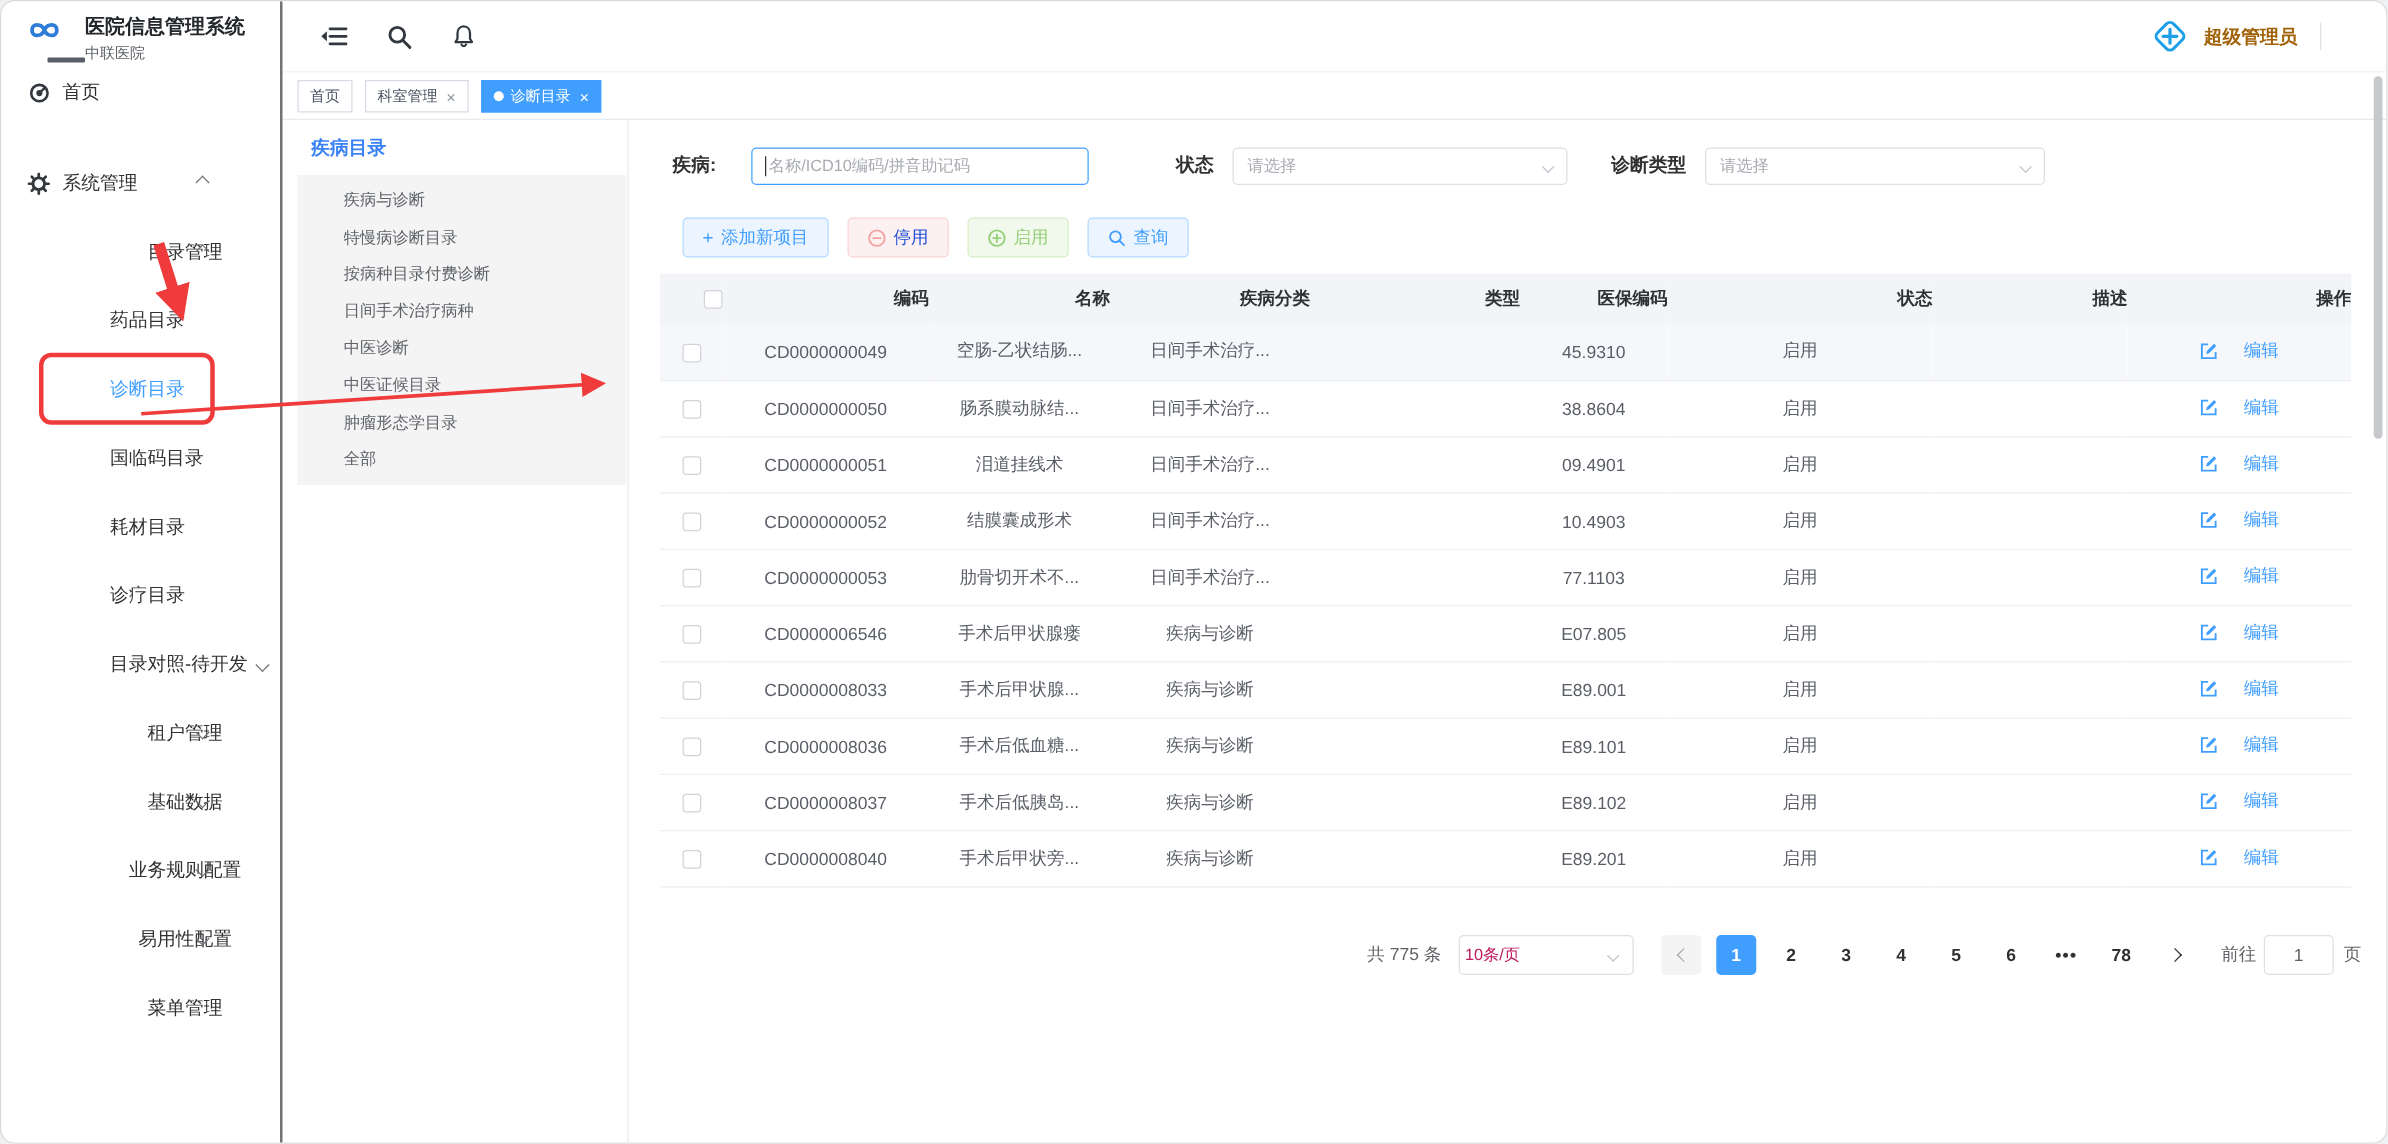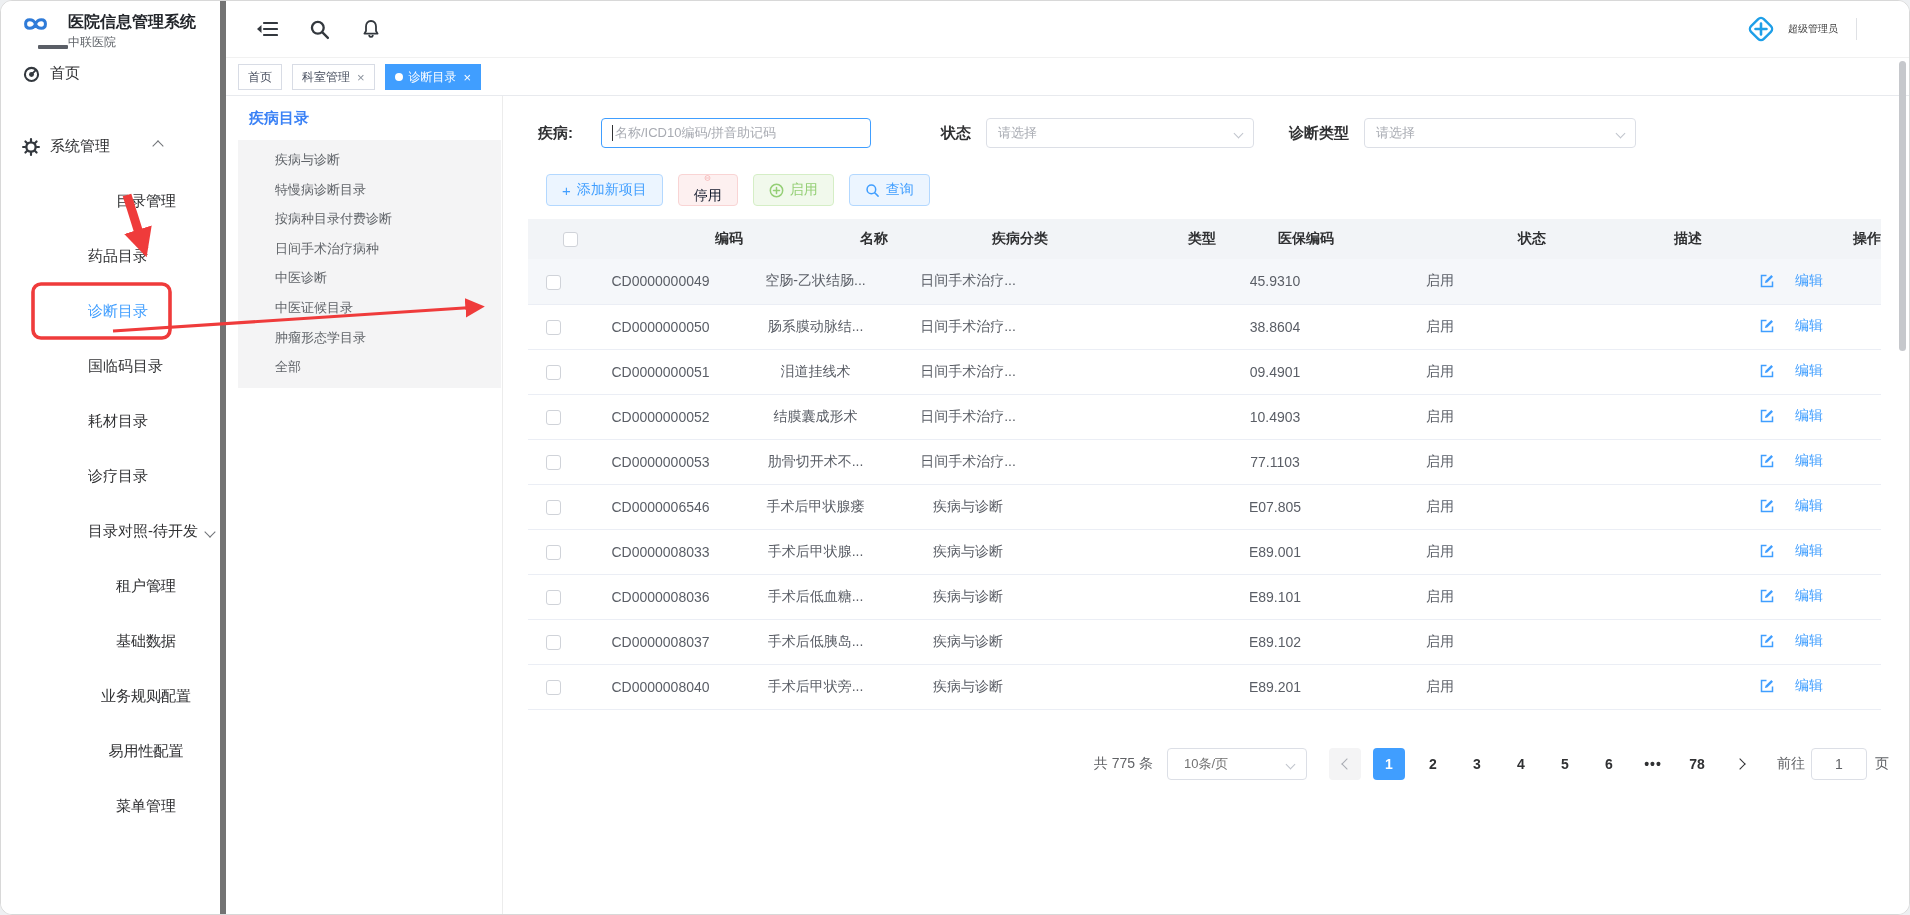--- a/index.html
+++ b/index.html
@@ -2,21 +2,21 @@
 <html><head>
 <meta charset="utf-8">
 <style>
   * { margin:0; padding:0; box-sizing:border-box; }
   html,body { background:#eef0f2; font-family:"Liberation Sans","DejaVu Sans",sans-serif; }
   .app { position:relative; width:1910px; height:915px; background:#fff; border:1px solid #d8d8d8;
          border-radius:12px; overflow:hidden; }
 
   
   .sidebar { position:absolute; left:0; top:0; width:225px; height:915px; background:#fff;
-             border-right:6px solid #737373; z-index:5; }
+             border-right:2px solid #737373; z-index:5; }
   .logo-row { display:flex; align-items:flex-start; padding:12px 0 0 18px; height:44px; }
   .logo-glyph { width:34px; height:26px; margin-right:9px; flex:none; }
   .logo-caption { width:30px; height:4px; background:#5a5e66; border-radius:1px; margin:2px 0 0 19px; }
   .app-title { font-size:16px; font-weight:700; color:#23262b; line-height:18px; white-space:nowrap; }
   .app-sub { font-size:12px; color:#5f6368; margin-top:3px; }
   .menu { margin-top:2px; }
   .mi { position:relative; display:flex; align-items:center; height:55px; font-size:15px; color:#303133; cursor:pointer; }
   .mi.first { height:52px; }
   .mi.gap-top { margin-top:20px; }
   .mi .mico { width:20px; height:20px; margin:0 9px 0 20px; flex:none; display:flex; align-items:center; justify-content:center; }
@@ -29,21 +29,21 @@
   .chev.abs { position:absolute; right:58px; top:50%; margin-top:-5px; }
   .chev.inline { margin-left:8px; }
 
   
   .topbar { position:absolute; left:225px; top:0; right:0; height:57px; background:#fff;
             border-bottom:1px solid #f1f1f1; display:flex; align-items:center; z-index:4; }
   .tb-icons { display:flex; align-items:center; gap:30px; padding-left:30px; }
   .tb-ic { width:22px; height:22px; cursor:pointer; display:flex; align-items:center; justify-content:center; }
   .tb-right { margin-left:auto; display:flex; align-items:center; padding-right:52px; }
   .avatar { width:30px; height:30px; margin-right:12px; }
-  .user-name { font-size:10px; font-weight:400; color:#404040; }
+  .user-name { font-size:15px; font-weight:700; color:#a16207; }
   .tb-divider { width:1px; height:22px; background:#dfe1e5; margin-left:18px; }
 
   
   .tabstrip { position:absolute; left:225px; top:57px; right:0; height:38px; background:#fff;
               border-bottom:1px solid #e8eaee; display:flex; align-items:flex-start; padding:6px 0 0 12px; z-index:3; }
   .tab { display:inline-flex; align-items:center; height:26px; padding:0 9px; margin-right:10px;
          border:1px solid #d8dce5; background:#fff; color:#495060; font-size:12px; cursor:pointer; white-space:nowrap; }
   .tab .tdot { width:8px; height:8px; border-radius:50%; background:#fff; margin-right:6px; }
   .tab .tclose { margin-left:7px; font-size:13px; line-height:1; color:#8c939d; }
   .tab.active { background:#409eff; border-color:#409eff; color:#fff; }
@@ -66,38 +66,38 @@
   .placeholder { font-size:13px; color:#a8abb2; }
   .select { position:absolute; top:22px; height:30px; border:1px solid #dcdfe6; border-radius:4px;
             background:#fff; display:flex; align-items:center; padding:0 28px 0 11px; cursor:pointer; }
   .select .sel-chev { position:absolute; right:11px; top:11px; width:7px; height:7px;
             border-left:1.4px solid #c0c4cc; border-bottom:1.4px solid #c0c4cc; transform:rotate(-45deg); }
 
   .toolbar { position:absolute; left:43px; top:78px; display:flex; gap:15px; }
   .btn { height:32px; display:inline-flex; align-items:center; gap:6px; padding:0 15px; border-radius:4px;
          font-size:14px; cursor:pointer; border:1px solid transparent; white-space:nowrap; }
   .btn-add   { background:#ecf5ff; border-color:#b3d8ff; color:#409eff; }
-  .btn-stop  { background:#fdf0f0; border-color:#f9d4d4; color:#0f172a;flex-direction:column; }
+  .btn-stop  { background:#fdf0f0; border-color:#f9d4d4; color:#1d4ed8; }
   .btn-start { background:#f1f9ec; border-color:#d5eec6; color:#95cf76; }
   .btn-query { background:#ecf5ff; border-color:#b3d8ff; color:#409eff; }
   .plus-glyph { font-size:15px; font-weight:400; line-height:1; }
 
   .grid { position:absolute; left:25px; top:123px; width:1353px; border-collapse:collapse; table-layout:fixed; }
   .grid th { height:40px; background:#f2f4f7; font-size:14px; font-weight:700; color:#303133; text-align:right; }
   .grid td { height:45px; border-bottom:1px solid #ebeef5; font-size:14px; color:#5a5e66; text-align:center;
              white-space:nowrap; overflow:hidden; }
   .grid tr.hl td { background:#f5f7fa; }
   .cbox { display:inline-block; width:15px; height:15px; border:1px solid #d0d3d9; border-radius:3px;
           background:#fff; vertical-align:middle; cursor:pointer; }
   .edit-link { color:#409eff; cursor:pointer; display:inline-flex; align-items:center; gap:21px; font-size:14px; }
 
   .pager { position:absolute; top:652px; right:20px; height:32px; display:flex; align-items:center; font-size:14px; color:#606266; }
   .pg-total { margin-right:14px; }
   .pg-size { position:relative; width:140px; height:32px; border:1px solid #dcdfe6; border-radius:4px;
-             display:flex; align-items:center; padding-left:16px; font-size:13px; color:#737373; cursor:pointer; margin-right:16px; }
+             display:flex; align-items:center; padding-left:4px; font-size:13px; color:#be185d; cursor:pointer; margin-right:16px; }
   .pg-size .sel-chev { position:absolute; right:12px; top:12px; width:7px; height:7px;
              border-left:1.4px solid #c0c4cc; border-bottom:1.4px solid #c0c4cc; transform:rotate(-45deg); }
   .pg-btn { width:32px; height:32px; border-radius:4px; display:flex; align-items:center; justify-content:center;
             cursor:pointer; margin:0 6px; font-weight:600; color:#303133; }
   .pg-prev { background:#f4f4f5; }
   .pg-arrow { width:8px; height:8px; border-left:1.7px solid #a8abb2; border-bottom:1.7px solid #a8abb2; }
   .pg-arrow.left { transform:rotate(45deg); margin-left:3px; }
   .pg-arrow.right { border-color:#303133; transform:rotate(-135deg); margin-right:3px; }
   .pg-num { width:32px; height:32px; border-radius:4px; display:flex; align-items:center; justify-content:center;
             font-weight:600; color:#303133; cursor:pointer; margin:0 6px; }

